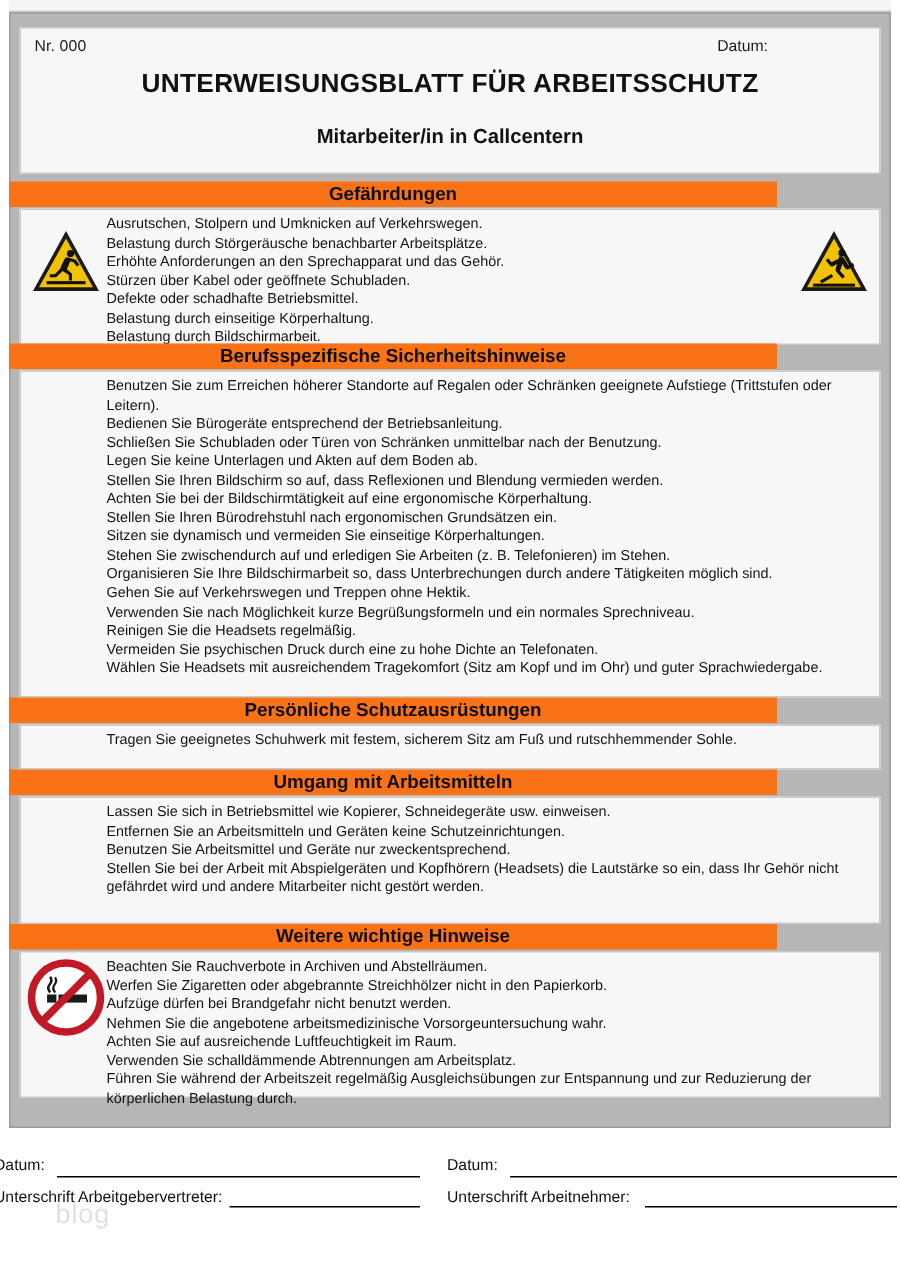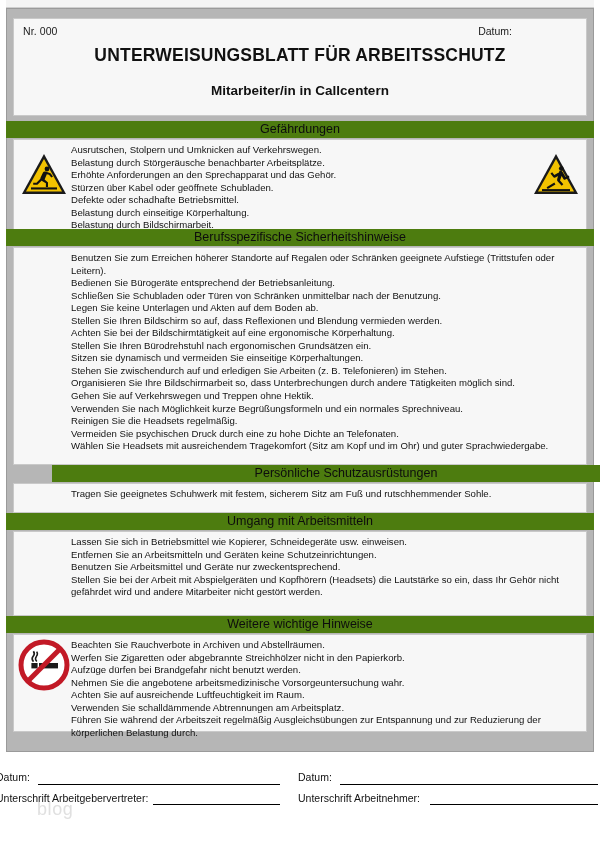--- a/index.html
+++ b/index.html
@@ -83,27 +83,27 @@
     text-align: center;
     font-size: 13.5px;
     font-weight: bold;
     color: #111111;
   }
 
   
   .band {
     position: absolute;
     left: 6px;
-    width: 588px;
+    width: 512px;
     height: 17px;
     line-height: 17px;
-    background: #4d7c0f;
+    background: #f97316;
     text-align: center;
     font-size: 12.5px;
-    font-weight: normal;
+    font-weight: bold;
     color: #0d0d0d;
     box-sizing: border-box;
   }
 
   
   .panel {
     position: absolute;
     left: 13px;
     width: 574px;
     background: #f7f7f7;
@@ -259,21 +259,21 @@
       <p>Stehen Sie zwischendurch auf und erledigen Sie Arbeiten (z. B. Telefonieren) im Stehen.</p>
       <p>Organisieren Sie Ihre Bildschirmarbeit so, dass Unterbrechungen durch andere Tätigkeiten möglich sind.</p>
       <p>Gehen Sie auf Verkehrswegen und Treppen ohne Hektik.</p>
       <p>Verwenden Sie nach Möglichkeit kurze Begrüßungsformeln und ein normales Sprechniveau.</p>
       <p>Reinigen Sie die Headsets regelmäßig.</p>
       <p>Vermeiden Sie psychischen Druck durch eine zu hohe Dichte an Telefonaten.</p>
       <p>Wählen Sie Headsets mit ausreichendem Tragekomfort (Sitz am Kopf und im Ohr) und guter Sprachwiedergabe.</p>
     </div>
   </div>
 
-  <div class="band" style="top:465px;margin-left:46px;">Persönliche Schutzausrüstungen</div>
+  <div class="band" style="top:465px;">Persönliche Schutzausrüstungen</div>
   <div class="panel" style="top:483px; height:30px;">
     <div class="lines no-icon">
       <p>Tragen Sie geeignetes Schuhwerk mit festem, sicherem Sitz am Fuß und rutschhemmender Sohle.</p>
     </div>
   </div>
 
   <div class="band" style="top:513px;">Umgang mit Arbeitsmitteln</div>
   <div class="panel" style="top:531px; height:85px;padding-left:12px;">
     <div class="lines no-icon">
       <p>Lassen Sie sich in Betriebsmittel wie Kopierer, Schneidegeräte usw. einweisen.</p>

